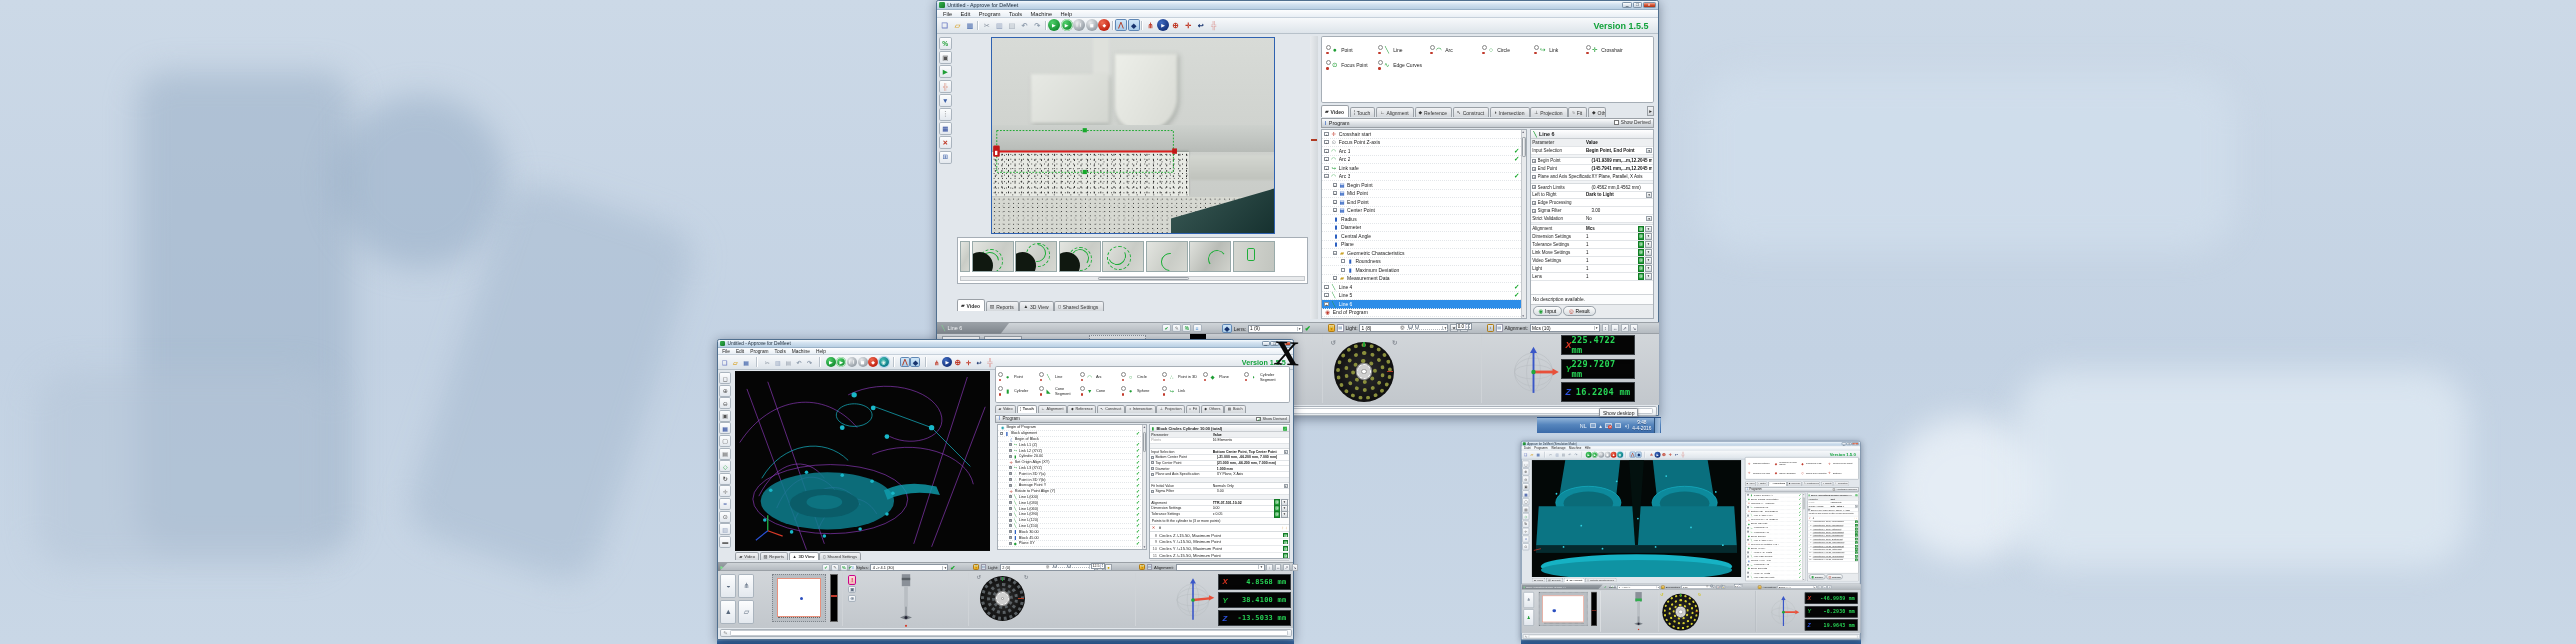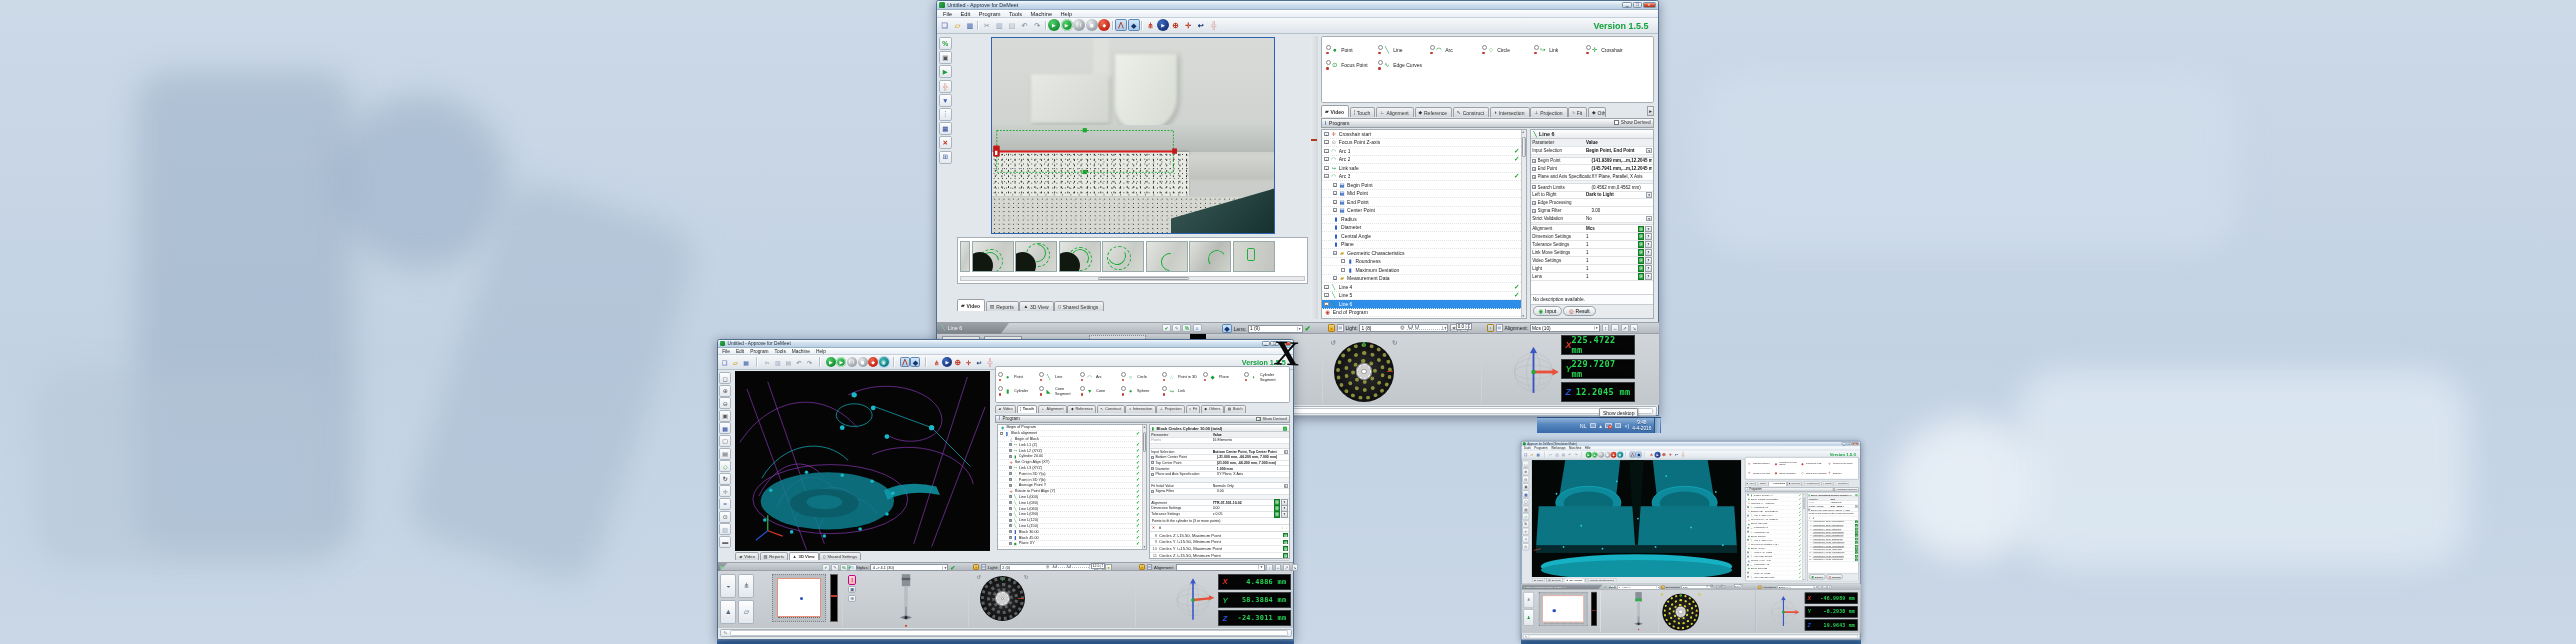--- a/index.html
+++ b/index.html
@@ -927,21 +927,21 @@
           <span class="dval">225.4722 mm</span>
         </div>
 
         <div class="dro" style="height:20px;width:74px">
           <span class="ax y">Y</span>
           <span class="dval">229.7207 mm</span>
         </div>
 
         <div class="dro" style="height:20px;width:74px">
           <span class="ax z">Z</span>
-          <span class="dval">12.2045 mm</span>
+          <span class="dval">16.2204 mm</span>
         </div>
       </div>
   </div>
   <div class="sbar" style="left:1.8px;top:405px;width:718px">
       <span class="sbic">✎</span>
       <span class="sfield"></span>
     </div>
 </div>
 
 <div class="taskfrag" style="left:1537px;top:417px;width:124px;height:16px">
@@ -1656,31 +1656,31 @@
       <line x1="45" y1="82" x2="45" y2="12" stroke="#3a57c8" stroke-width="3"></line>
         <path d="M45 4 l-5.5 10 h11 z" fill="#3a57c8"></path>
       <line x1="45" y1="45" x2="76" y2="42" stroke="#e8503a" stroke-width="4.5"></line>
         <path d="M85 41 l-10 -5 v10 z" fill="#e8503a"></path>
       <circle cx="45" cy="45" r="3.5" fill="#1fa83c"></circle>
     </svg>
     <div class="droset" style="left:500px;top:10.7px;width:73px;gap:2.4px">
 
         <div class="dro" style="height:16px;width:73px">
           <span style="font-size:7.8px" class="ax x">X</span>
-          <span class="dval" style="font-size:6.9px">4.4886 mm</span>
+          <span class="dval" style="font-size:6.9px">4.8568 mm</span>
         </div>
 
         <div class="dro" style="height:16px;width:73px">
           <span style="font-size:7.8px" class="ax y">Y</span>
-          <span class="dval" style="font-size:6.9px">58.3884 mm</span>
+          <span class="dval" style="font-size:6.9px">38.4100 mm</span>
         </div>
 
         <div class="dro" style="height:16px;width:73px">
           <span style="font-size:7.8px" class="ax z">Z</span>
-          <span class="dval" style="font-size:6.9px">-24.3011 mm</span>
+          <span class="dval" style="font-size:6.9px">-13.5033 mm</span>
         </div>
       </div>
   </div>
   <div class="sbar" style="left:1.8px;top:289px;width:572px;height:8.3px">
       <span class="sbic">✎</span>
       <span class="sfield"></span>
     </div>
 </div>
 <div class="bluestrip" style="left:717px;top:639px;width:577px"></div>
 

